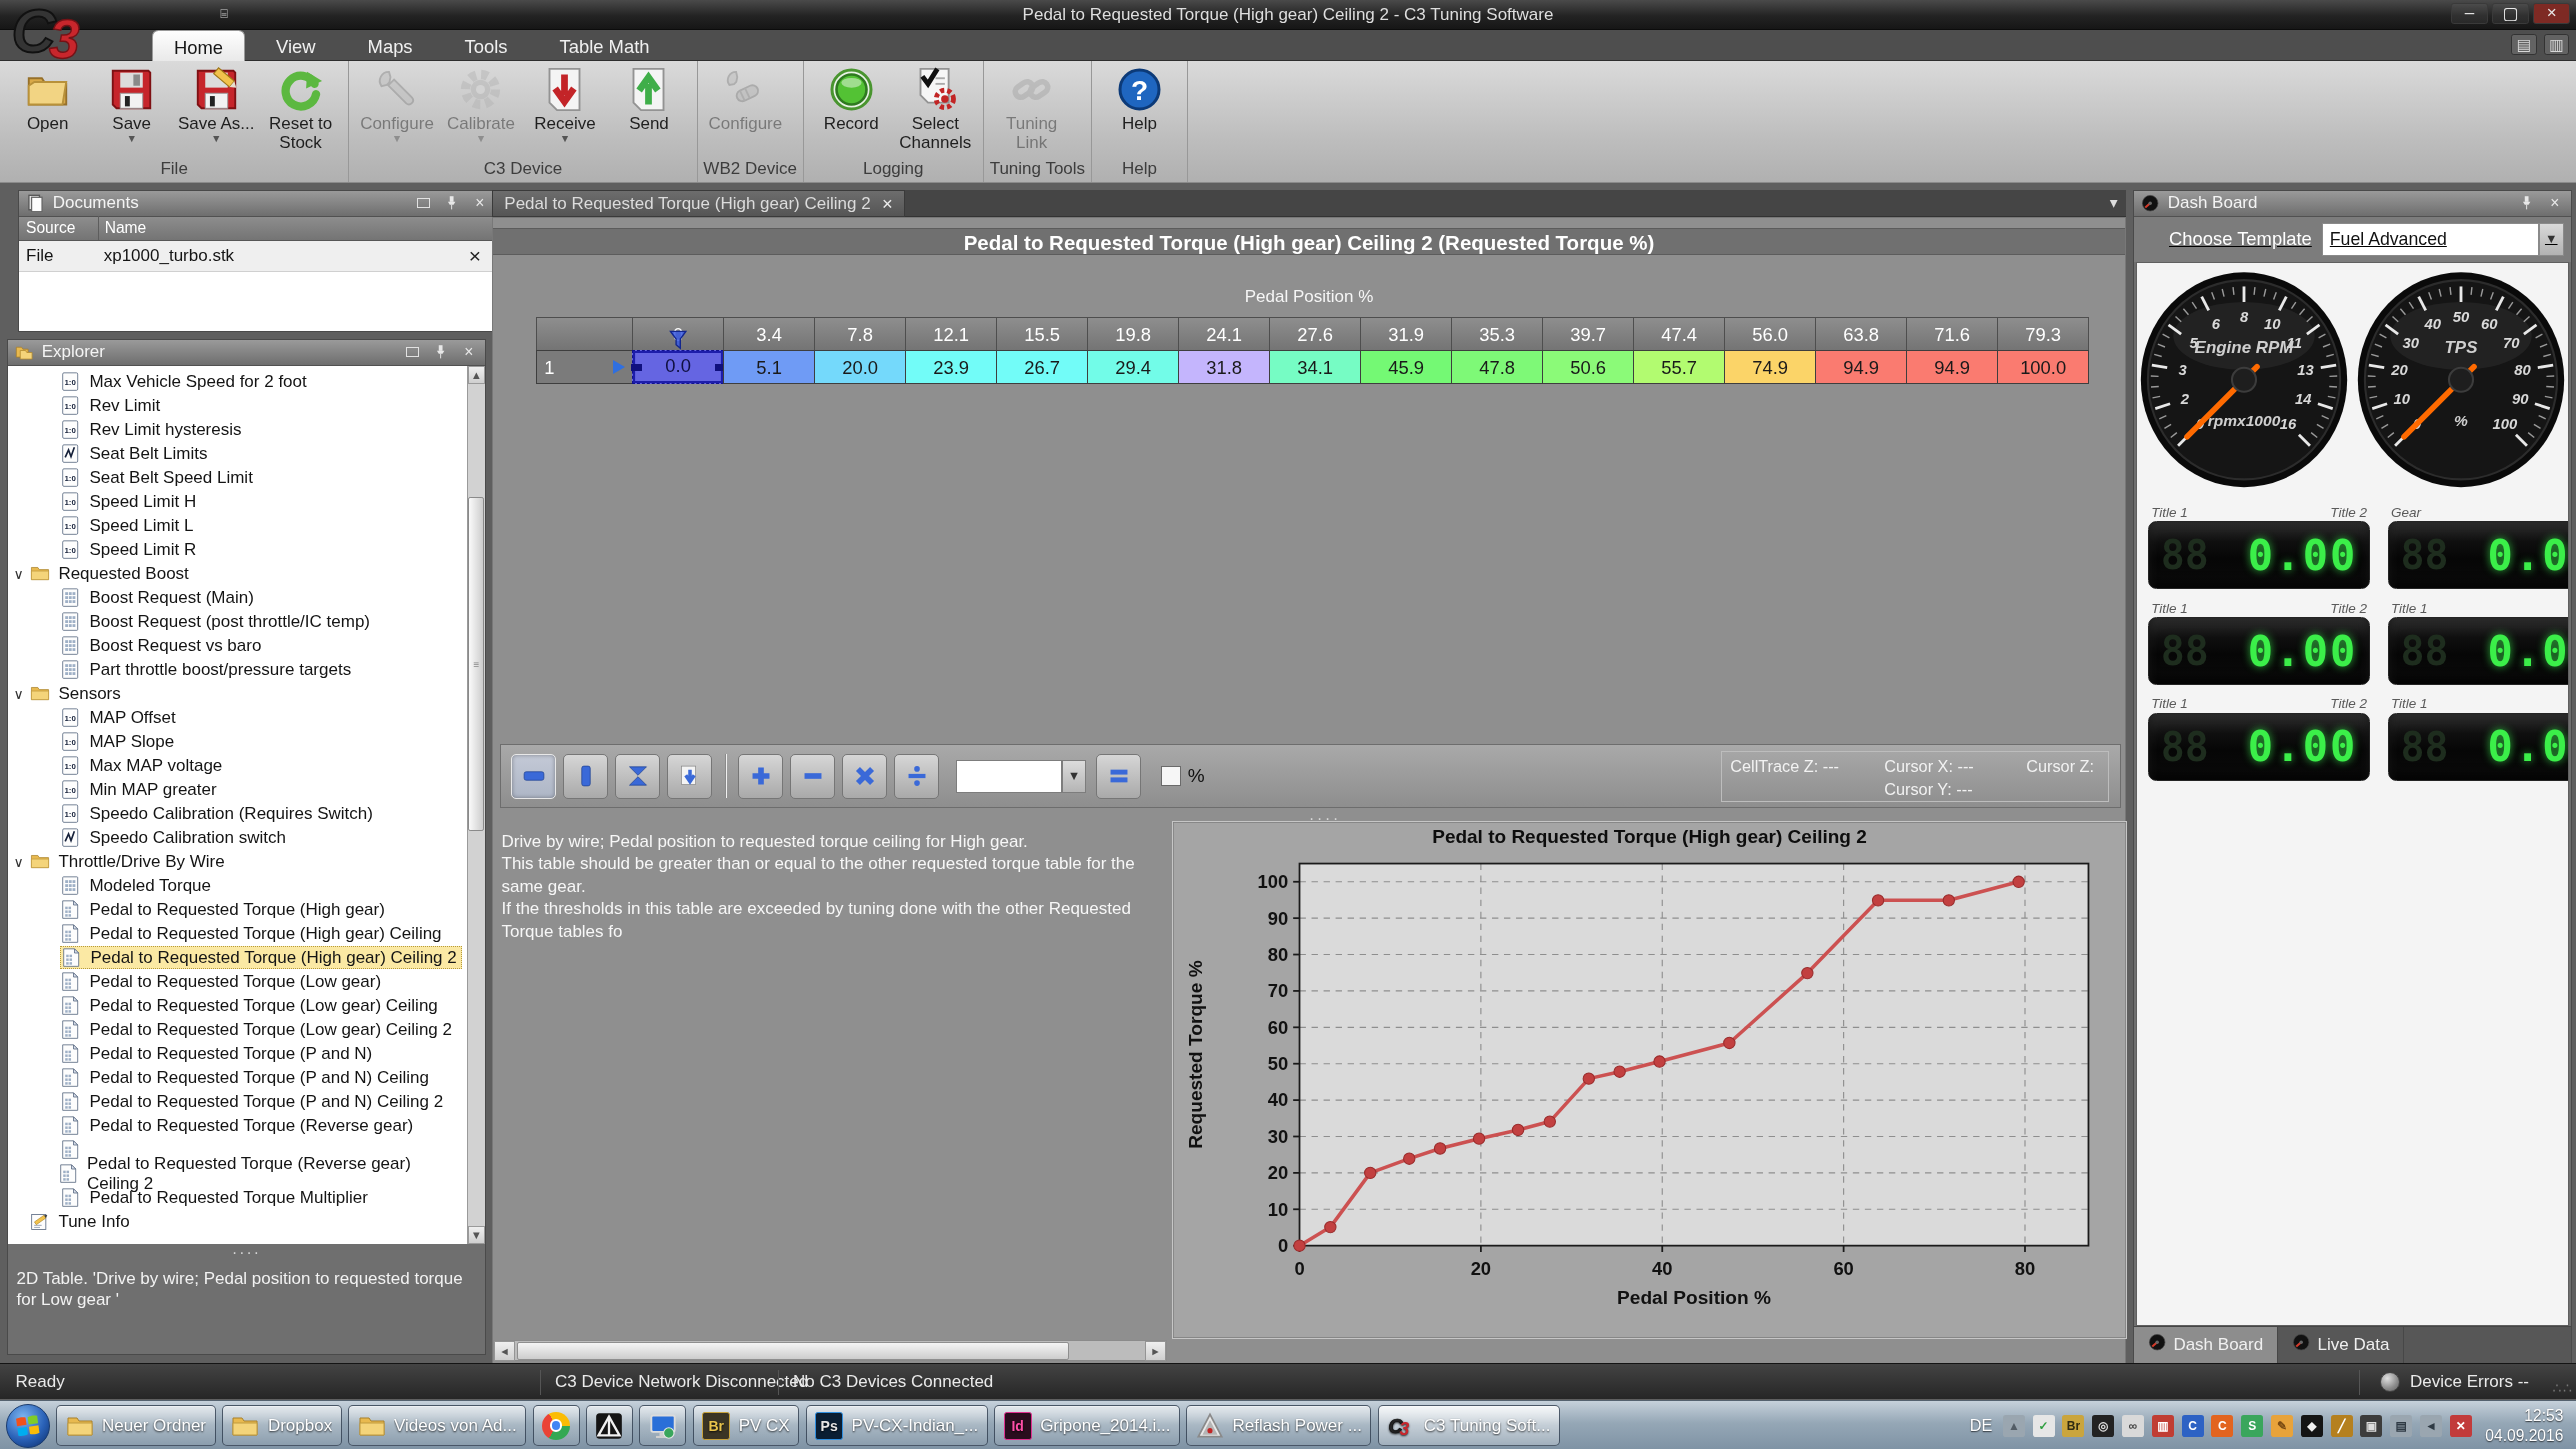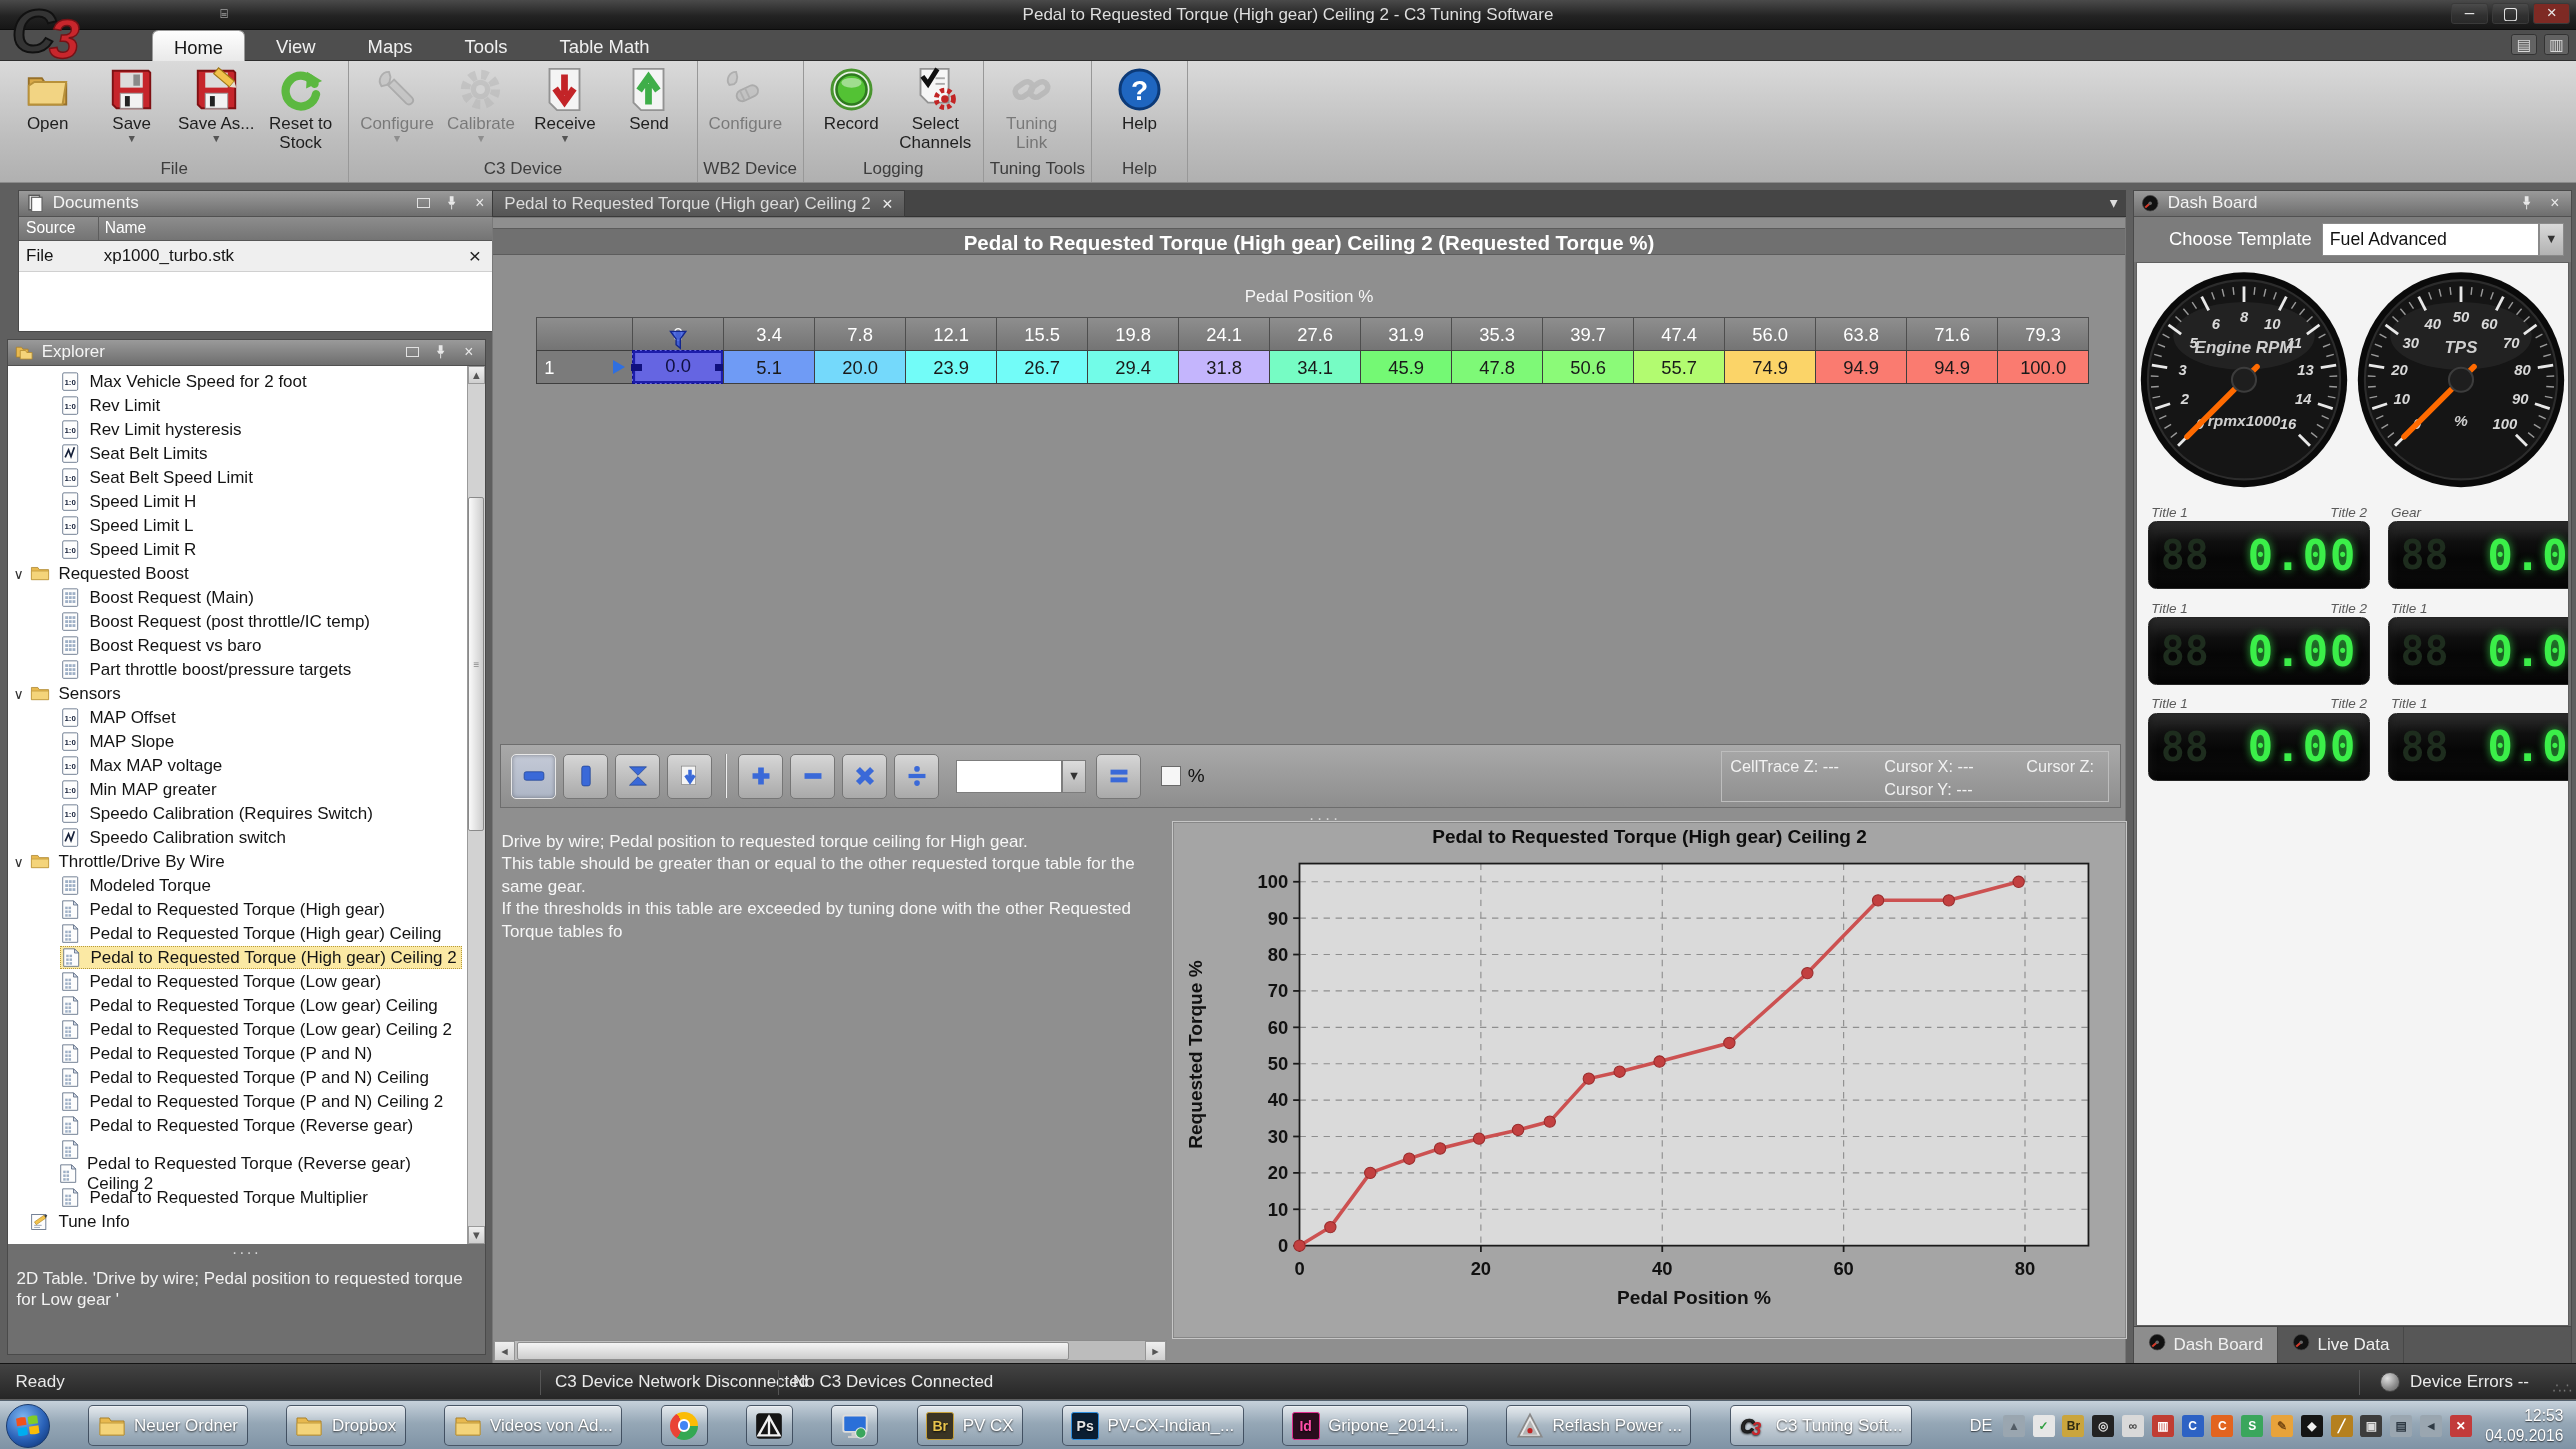--- a/index.html
+++ b/index.html
@@ -131,21 +131,21 @@
     border:1.4px solid #c6c6c6;box-shadow:inset 0 0 0 0.7px #7e7e7e;}
   .chart-title{text-align:center;color:#0d0d0d;font-weight:bold;font-size:19px;margin-top:4.2px;}
   .hscroll{position:absolute;left:0;top:1122px;width:674px;height:21px;background:#bcbcbc;border:0.7px solid #8b8b8b;}
   .hs-arrow{position:absolute;top:0;width:21px;height:20px;background:linear-gradient(#efefef,#cfcfcf);
     border:0.7px solid #949494;color:#555;font-size:10.6px;display:flex;align-items:center;justify-content:center;}
   .hs-thumb{position:absolute;left:23px;top:0.7px;width:552px;height:18.4px;background:linear-gradient(#f4f4f4,#cdcdcd);
     border:0.7px solid #8e8e8e;border-radius:2.1px;}
 
   
   .dash-panel{left:2133px;top:190px;width:439px;height:1174px;}
-  .template-row{height:45px;background:#7c7c7c;display:flex;align-items:center;gap:10px;padding:17px 7px;}
+  .template-row{height:45px;background:#7c7c7c;display:flex;align-items:center;gap:10px;padding:17px 7px;text-decoration:underline;}
   .tpl-label{color:#fff;font-size:18.4px;white-space:nowrap;padding-left:28px;}
   .tpl-combo{flex:1;display:flex;}
   .tpl-combo .val{flex:1;height:33px;background:#fff;border:0.7px solid #8a8a8a;color:#111;
     font-size:17.7px;line-height:31px;padding:0 7px;white-space:nowrap;overflow:hidden;}
   .tpl-combo .arr{width:25.5px;height:33px;background:linear-gradient(#d9d9d9,#b2b2b2);border:0.7px solid #8a8a8a;
     color:#333;display:flex;align-items:center;justify-content:center;font-size:12.7px;}
   .dash-content{position:absolute;left:2.1px;right:2.1px;top:71px;bottom:37px;background:#f4f4f4;border:0.7px solid #5f5f5f;overflow:hidden;}
   .gauges{display:flex;justify-content:space-between;padding:7px 1.4px 0;}
   .displays{display:grid;grid-template-columns:1fr 1fr;gap:11.3px 18.4px;padding:10px 11.3px 0;}
   .disp-cell{display:flex;flex-direction:column;}
@@ -173,21 +173,21 @@
   .taskbar{position:absolute;left:0;top:1400px;width:2576px;height:50px;
     background:linear-gradient(#c6d1db,#95a7b6 45%,#7e92a4);border-top:0.7px solid #55626f;
     display:flex;align-items:center;padding:0 5.7px;gap:6.4px;}
   .orb{width:44px;height:44px;border-radius:50%;flex:none;
     background:radial-gradient(circle at 38% 30%,#7db6f0,#2a62b8 55%,#0a2a66);
     border:0.7px solid #183a6e;display:flex;align-items:center;justify-content:center;}
   .tb-task{height:41px;border-radius:5px;flex:none;
     background:linear-gradient(rgba(255,255,255,.6),rgba(255,255,255,.2) 50%,rgba(255,255,255,.08));
     border:0.7px solid rgba(50,65,82,.85);box-shadow:inset 0 0.7px 0 rgba(255,255,255,.55);
     display:flex;align-items:center;gap:8.5px;padding:0 8.5px;color:#fff;font-size:17px;
-    text-shadow:0 0.7px 2.1px rgba(0,0,0,.8);margin-left:32px;}
+    text-shadow:0 0.7px 2.1px rgba(0,0,0,.8);}
   .tb-task.active{background:linear-gradient(rgba(255,255,255,.85),rgba(255,255,255,.45) 50%,rgba(255,255,255,.25));}
   .tb-task .tlabel{max-width:135px;overflow:hidden;white-space:nowrap;}
   .tb-ico{width:28px;height:28px;flex:none;display:flex;align-items:center;justify-content:center;}
   .tray{margin-left:auto;display:flex;align-items:center;gap:7.8px;padding-right:4.2px;}
   .tray-lang{color:#fff;font-size:16.3px;text-shadow:0 0.7px 1.4px rgba(0,0,0,.7);margin-right:2.8px;}
   .tray-ico{width:22px;height:22px;border-radius:2.8px;display:flex;align-items:center;justify-content:center;
     font-size:12px;font-weight:bold;flex:none;}
   .tray-clock{text-align:right;color:#fff;font-size:15.6px;line-height:1.25;text-shadow:0 0.7px 1.4px rgba(0,0,0,.7);
     margin-left:5.7px;margin-right:2.8px;white-space:nowrap;}
 </style>

